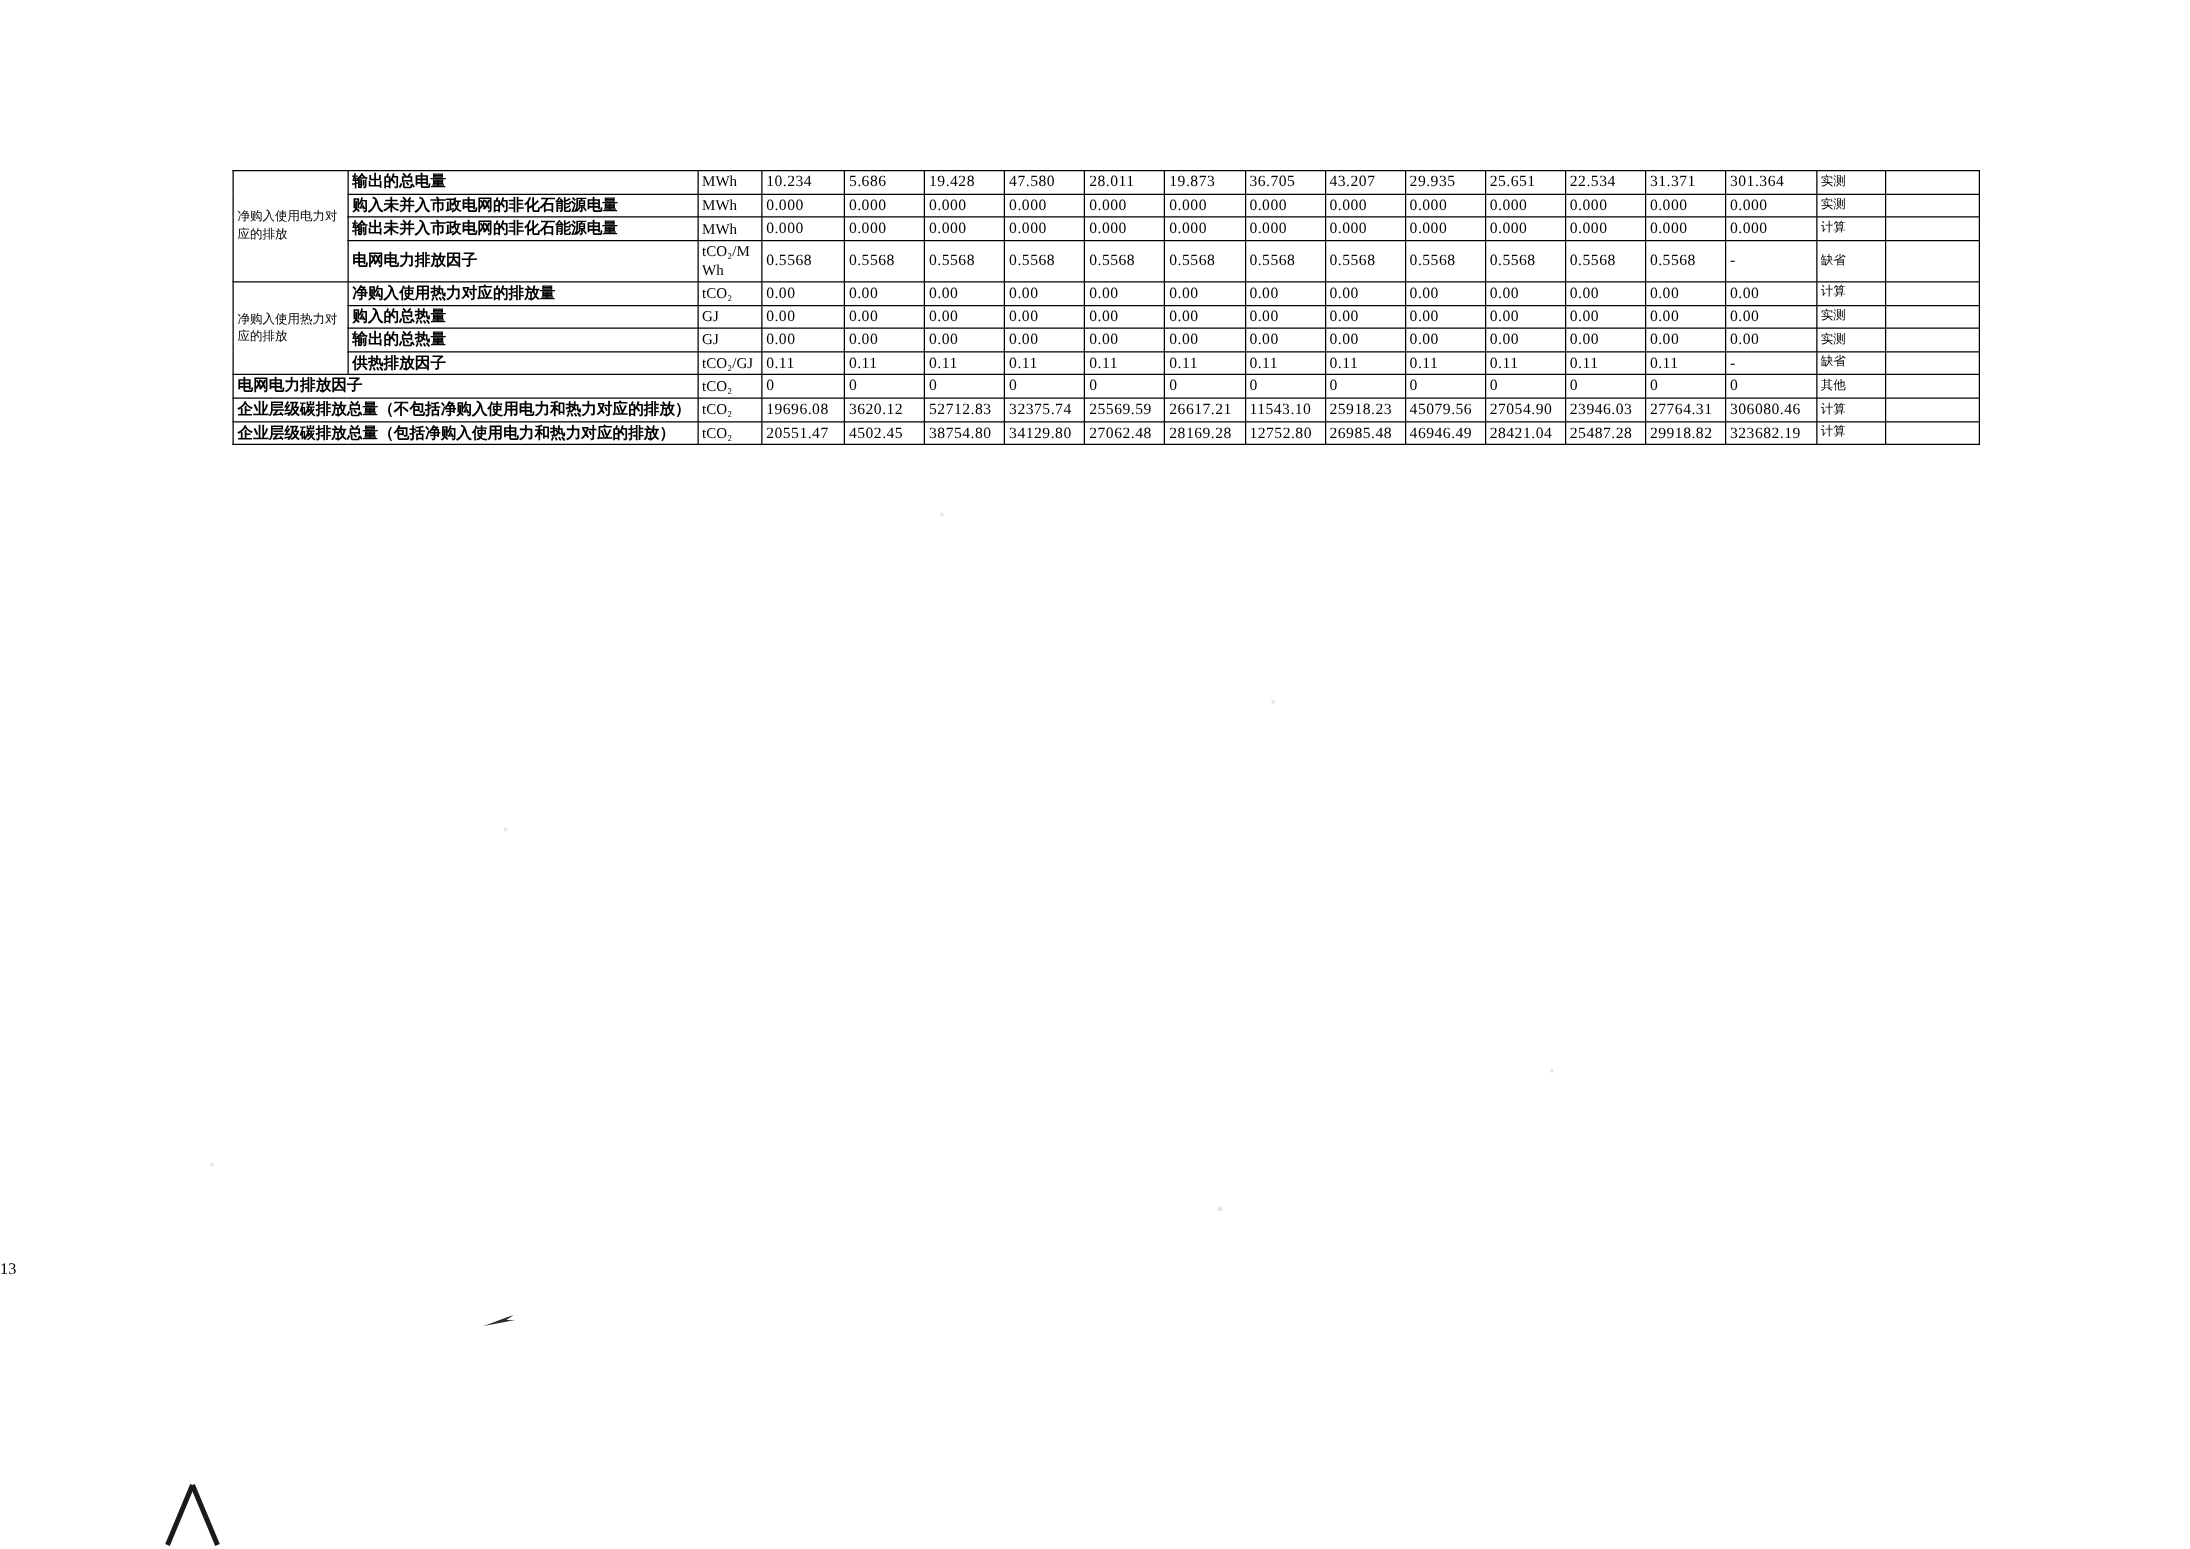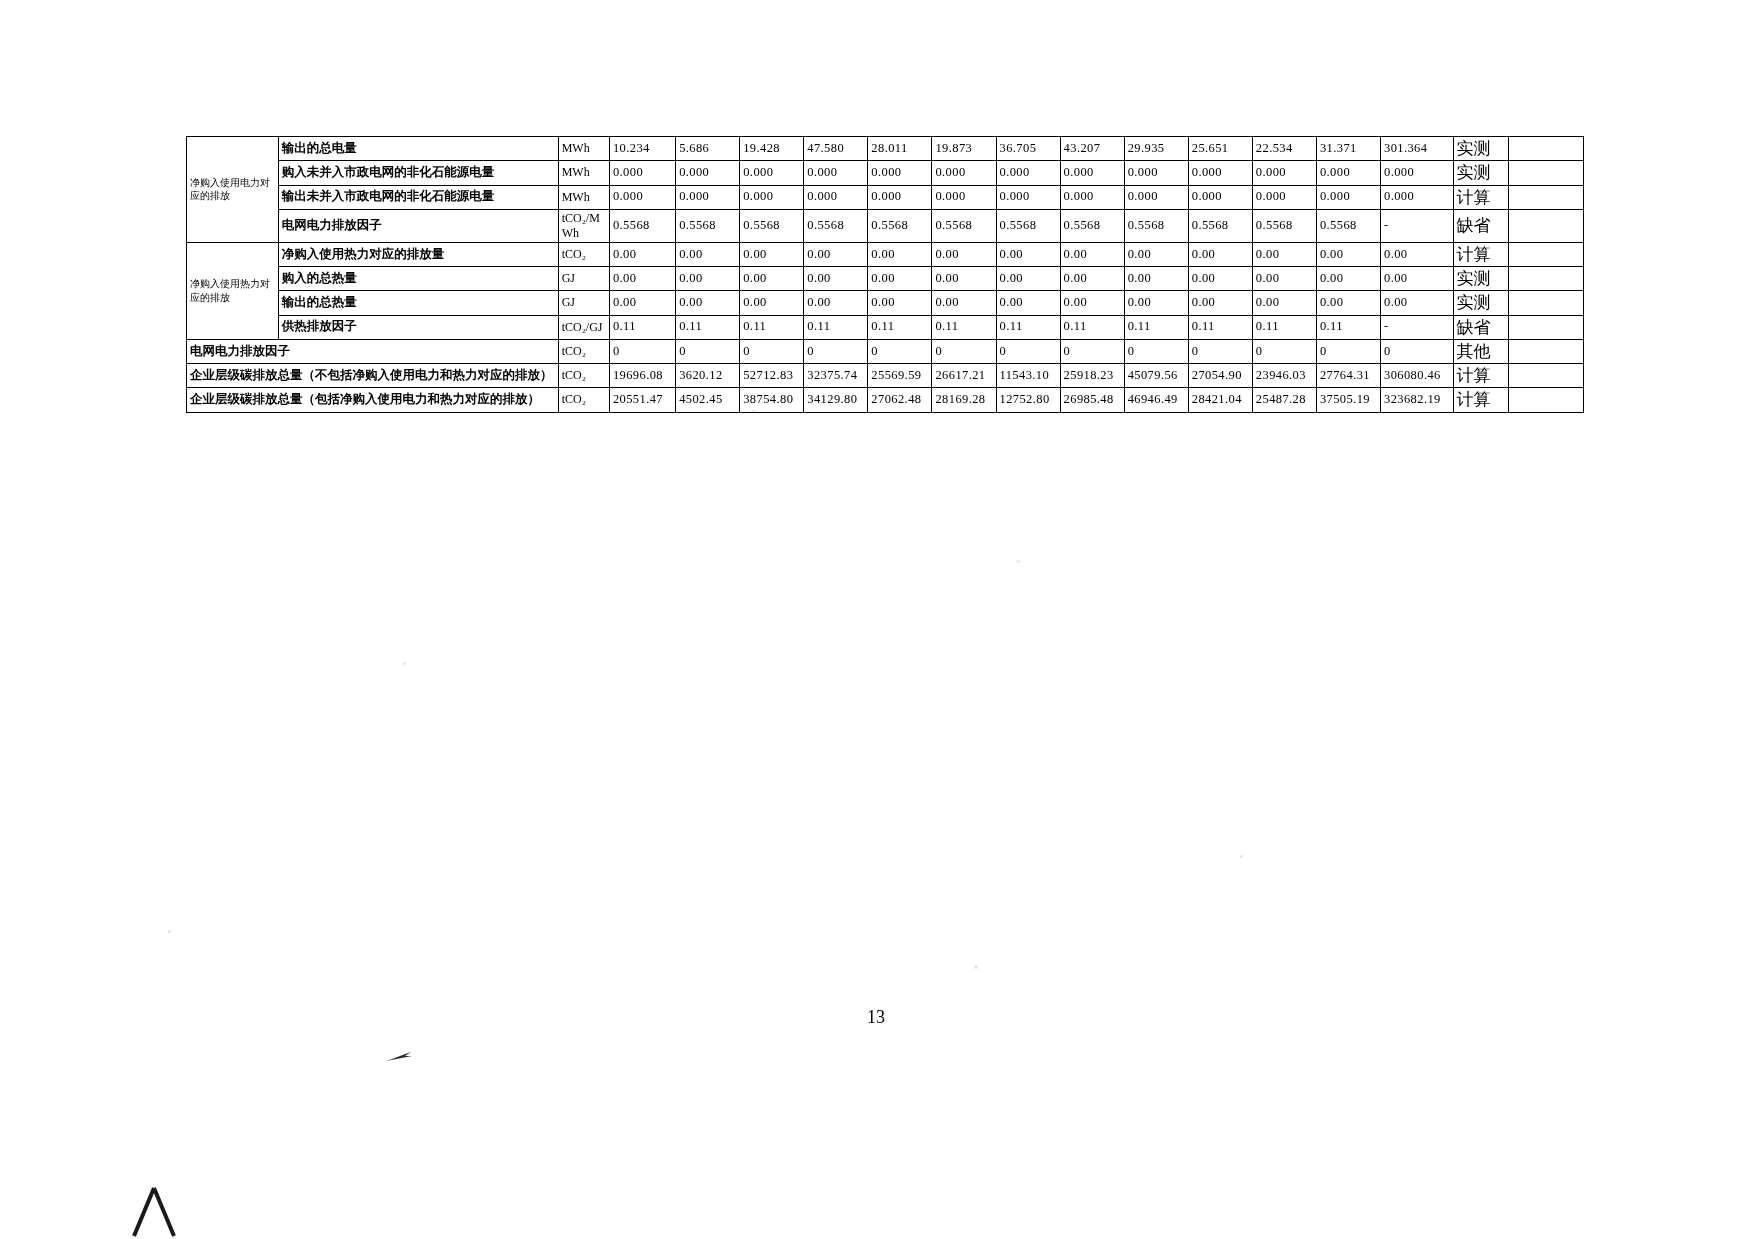--- a/index.html
+++ b/index.html
@@ -56,34 +56,33 @@
     padding: 1px 2px;
   }
   td.num {
     font-family: "Liberation Serif", serif;
     font-size: 12.5px;
     letter-spacing: 0.4px;
     padding: 1px 2px;
   }
   td.method {
     font-family: "DejaVu Sans", sans-serif;
-    font-size: 17px;
+    font-size: 10px;
     padding: 1px 4px;
   }
   td.tail {
     padding: 1px 2px;
   }
   .pagenum {
     position: absolute;
     left: 0;
     top: 1007px;
     width: 1752px;
-    text-align: center;
-    font-family: "Liberation Serif", serif;
-    font-size: 18px;
+    font-family: "Liberation Serif", serif;
+    font-size: 13px;
   }
   .speck {
     position: absolute;
     background: #cfcfcf;
     border-radius: 50%;
     opacity: 0.55;
   }
   .mark-arrow {
     position: absolute;
     left: 385px;
@@ -335,21 +334,21 @@
         <td class="num">4502.45</td>
         <td class="num">38754.80</td>
         <td class="num">34129.80</td>
         <td class="num">27062.48</td>
         <td class="num">28169.28</td>
         <td class="num">12752.80</td>
         <td class="num">26985.48</td>
         <td class="num">46946.49</td>
         <td class="num">28421.04</td>
         <td class="num">25487.28</td>
-        <td class="num">37505.19</td>
+        <td class="num">29918.82</td>
         <td class="num">323682.19</td>
         <td class="method">计算</td>
         <td class="tail"></td>
       </tr>
     </tbody>
   </table>
 
   <div class="pagenum">13</div>
 
   <svg class="mark-arrow" viewBox="0 0 30 14">

